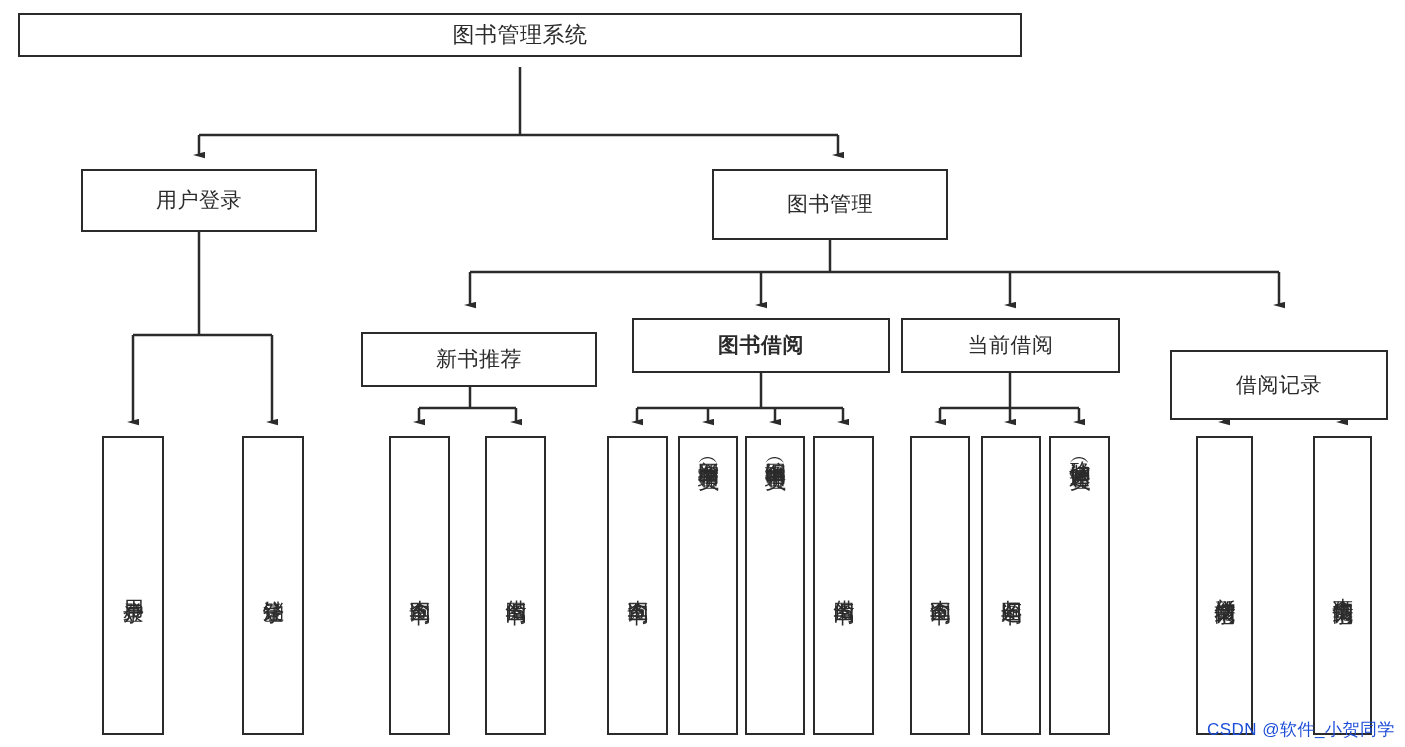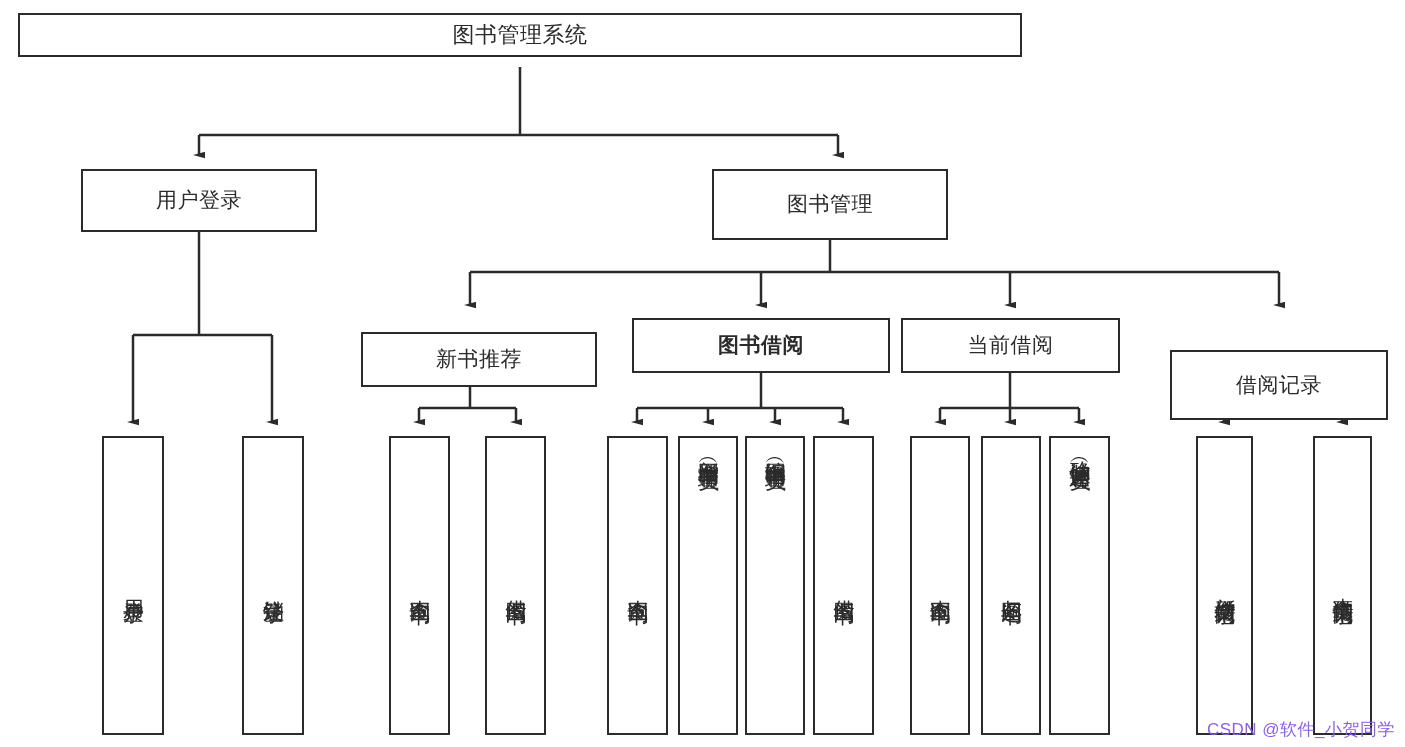--- a/index.html
+++ b/index.html
@@ -61,21 +61,21 @@
   }
   .node-v.centered {
     align-items: center;
     padding-top: 0;
   }
   #watermark {
     position: absolute;
     right: 10px;
     bottom: 6px;
     font-size: 17px;
-    color: #8b5cf6;
+    color: #1d4ed8;
     letter-spacing: 0.5px;
     white-space: nowrap;
     user-select: none;
   }
 </style>
 </head>
 <body>
 
 <div id="diagram-root">
 

